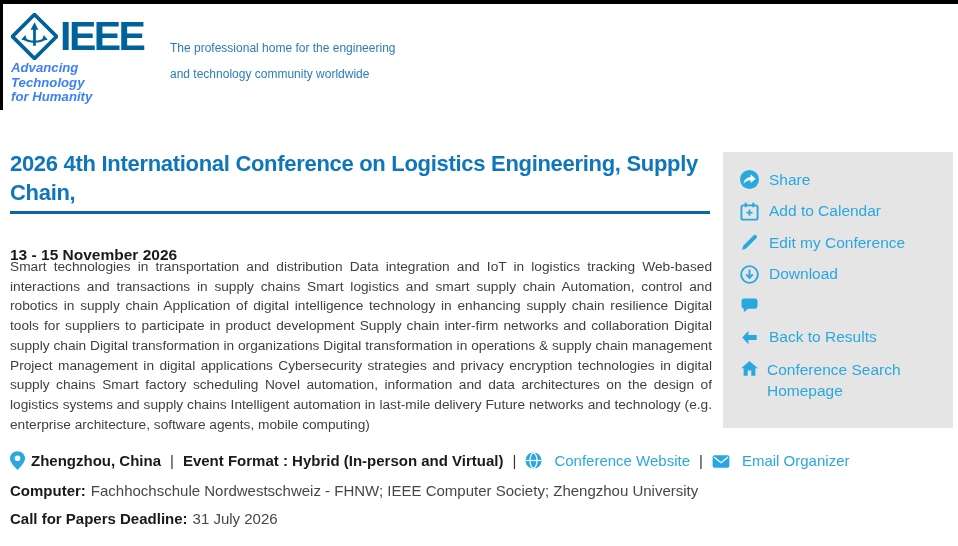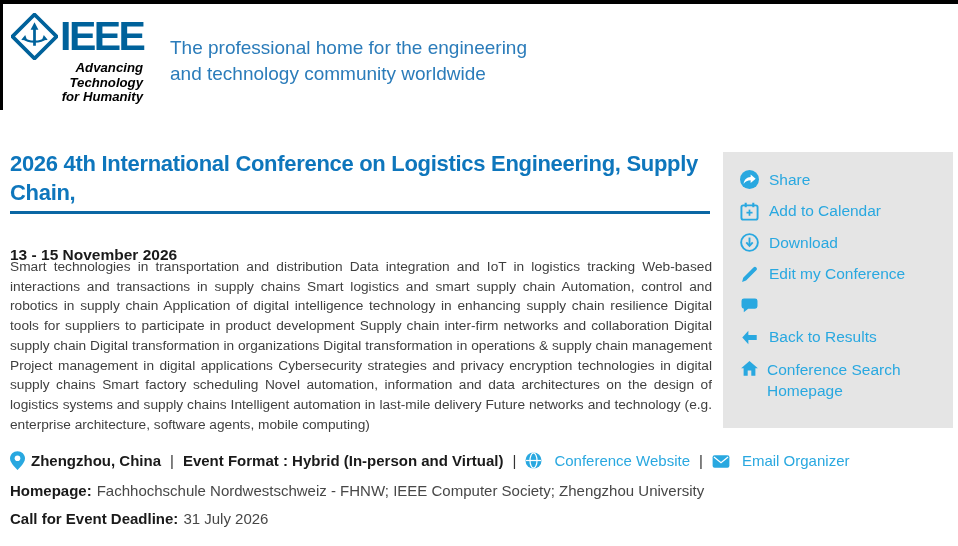--- a/index.html
+++ b/index.html
@@ -15,26 +15,26 @@
 
   
   .logo-wrap{position:absolute;left:11px;top:13px;width:132px;}
   .logo-row{display:flex;align-items:flex-start;}
   .logo-diamond{width:47px;height:47px;flex:0 0 auto;}
   .logo-brand{
     color:#00629B;font-weight:800;font-size:41px;line-height:44px;
     letter-spacing:-2.5px;margin-left:2px;margin-top:1px;
   }
   .logo-tagline{
-    margin-top:1px;color:#000000;font-weight:700;font-style:italic;
-    font-size:13.2px;line-height:14.5px;text-align:right;width:132px;
+    margin-top:1px;color:#3b82f6;font-weight:700;font-style:italic;
+    font-size:13.2px;line-height:14.5px;text-align:left;width:132px;
   }
   .motto{
     position:absolute;left:170px;top:35px;color:#2b7cba;
-    font-size:19px;line-height:26px;font-weight:400;
+    font-size:12px;line-height:26px;font-weight:400;
   }
 
   
   .title{
     position:absolute;left:10px;top:149px;width:712px;
     color:#0e76bc;font-size:22px;font-weight:600;line-height:29px;
     letter-spacing:-0.3px;
   }
   .divider{position:absolute;left:10px;top:211px;width:700px;height:3px;background:#0a67a4;}
   .dates{
@@ -137,25 +137,25 @@
       <svg width="18" height="15" viewBox="0 0 20 17">
         <rect x="0.5" y="1.5" width="19" height="14" rx="2.2" fill="#29a8e0"></rect>
         <path d="M2 3.5 L10 9.8 L18 3.5" stroke="#ffffff" stroke-width="1.5" fill="none"></path>
       </svg>
     </span>
     <span>Email Organizer</span>
   </span>
 </div>
 
 <div class="info-line sponsors">
-  <span class="lbl">Homepage:</span><span>Fachhochschule Nordwestschweiz - FHNW; IEEE Computer Society; Zhengzhou University</span>
+  <span class="lbl">Computer:</span><span>Fachhochschule Nordwestschweiz - FHNW; IEEE Computer Society; Zhengzhou University</span>
 </div>
 
 <div class="info-line deadline">
-  <span class="lbl">Call for Event Deadline:</span><span>31 July 2026</span>
+  <span class="lbl">Call for Papers Deadline:</span><span>31 July 2026</span>
 </div>
 
 <div class="sidebar">
 
   <div class="side-item">
     <span class="si">
       <svg width="19" height="19" viewBox="0 0 20 20">
         <circle cx="10" cy="10" r="10" fill="#29a8e0"></circle>
         <path d="M11.2 4.8 L16.5 9.3 L11.2 13.8 V10.9 C7.8 10.9 5.6 12.2 3.8 14.8 C4.2 10.2 7 7.7 11.2 7.4 Z" fill="#ffffff"></path>
       </svg>
@@ -172,40 +172,40 @@
         <line x1="10" y1="8" x2="10" y2="14.5" stroke="#29a8e0" stroke-width="1.8"></line>
         <line x1="6.8" y1="11.2" x2="13.2" y2="11.2" stroke="#29a8e0" stroke-width="1.8"></line>
       </svg>
     </span>
     <span class="sl">Add to Calendar</span>
   </div>
 
   <div class="side-item">
     <span class="si">
       <svg width="19" height="19" viewBox="0 0 20 20">
+        <path d="M2.2 17.8 L3.4 13.4 L14.2 2.6 A2.1 2.1 0 0 1 17.2 5.6 L6.4 16.4 Z" fill="#29a8e0"></path>
+      </svg>
+    </span>
+    <span class="sl">Edit my Conference</span>
+  </div>
+
+  <div class="side-item">
+    <span class="si">
+      <svg width="19" height="19" viewBox="0 0 20 20">
         <circle cx="10" cy="10" r="8.8" fill="none" stroke="#29a8e0" stroke-width="2"></circle>
         <line x1="10" y1="4.8" x2="10" y2="12.6" stroke="#29a8e0" stroke-width="2"></line>
         <path d="M6.6 9.8 L10 13.6 L13.4 9.8" fill="none" stroke="#29a8e0" stroke-width="2"></path>
       </svg>
     </span>
     <span class="sl">Download</span>
   </div>
 
   <div class="side-item">
     <span class="si">
       <svg width="19" height="19" viewBox="0 0 20 20">
-        <path d="M2.2 17.8 L3.4 13.4 L14.2 2.6 A2.1 2.1 0 0 1 17.2 5.6 L6.4 16.4 Z" fill="#29a8e0"></path>
-      </svg>
-    </span>
-    <span class="sl">Edit my Conference</span>
-  </div>
-
-  <div class="side-item">
-    <span class="si">
-      <svg width="19" height="19" viewBox="0 0 20 20">
         <path d="M4.2 2.5 H15.8 A2.6 2.6 0 0 1 18.4 5.1 V10.7 A2.6 2.6 0 0 1 15.8 13.3 H8.6 L4 17.2 V13.3 H4.2 A2.6 2.6 0 0 1 1.6 10.7 V5.1 A2.6 2.6 0 0 1 4.2 2.5 Z" fill="#29a8e0"></path>
       </svg>
     </span>
   </div>
 
   <div class="side-item">
     <span class="si">
       <svg width="19" height="19" viewBox="0 0 20 20">
         <path d="M8.8 3 L2.4 10 L8.8 17 V12.6 H17.6 V7.4 H8.8 Z" fill="#29a8e0"></path>
       </svg>

